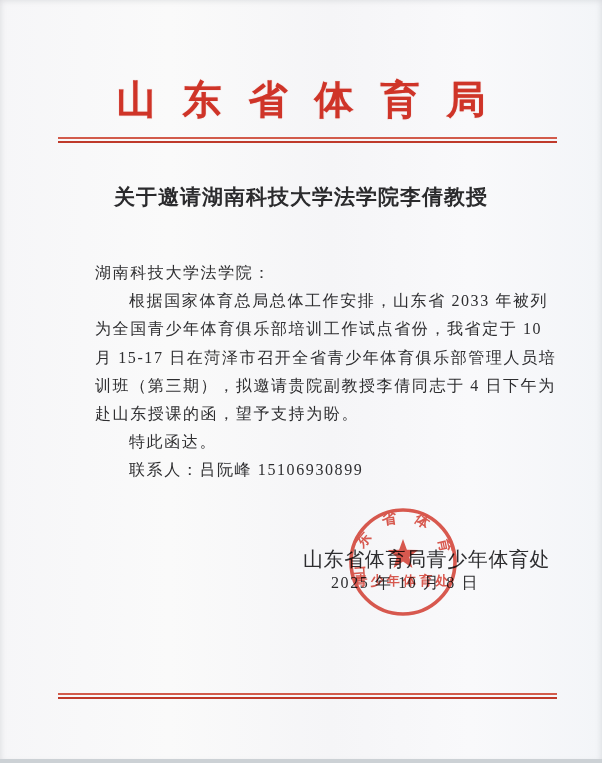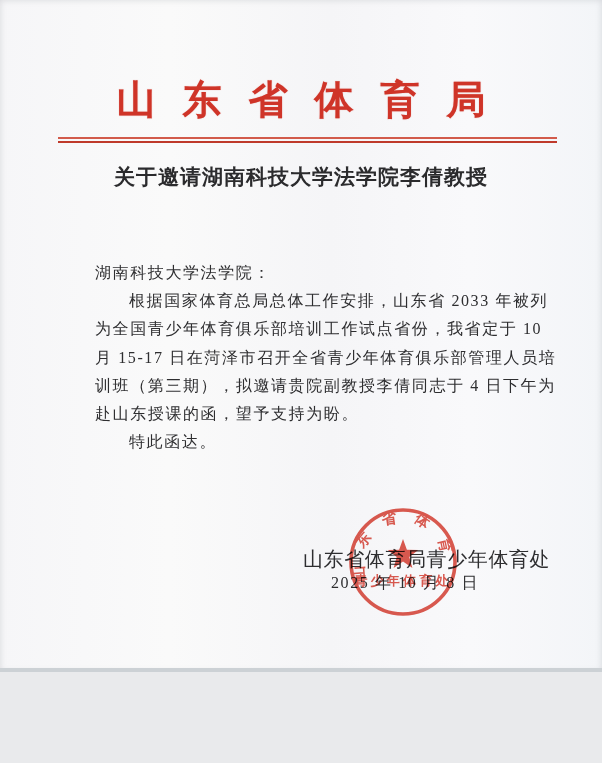--- a/index.html
+++ b/index.html
@@ -3,21 +3,21 @@
 <meta charset="utf-8">
 <style>
   html, body { margin: 0; padding: 0; }
   body {
     width: 602px; height: 763px;
     background: #e9eaec;
     font-family: "Liberation Serif", serif;
   }
   .page {
     position: relative;
-    width: 602px; height: 672px;
+    width: 602px; height: 763px;
     overflow: hidden;
     background: linear-gradient(90deg, #f6f6f8 0%, #fafafa 28%, #f5f5f7 55%, #f9f9fb 78%, #f3f5f8 100%);
     box-shadow: inset 0 0 6px rgba(120,125,130,.25);
   }
   .scan-edge-bottom {
     position: absolute; left: 0; right: 0; bottom: 0; height: 4px;
     background: #ccd1d5;
   }
   
   .org-name {
@@ -33,21 +33,21 @@
   }
   .red-rule {
     position: absolute; left: 58px; width: 499px; height: 2px;
     border-top: 2px solid #d25b4b;
     border-bottom: 2px solid #bf3a2b;
   }
   .rule-top { top: 137px; }
   .rule-bottom { top: 693px; }
   
   .doc-title {
-    position: absolute; top: 162px; left: 0; right: 0;
+    position: absolute; top: 182px; left: 0; right: 0;
     text-align: center;
     font-family: "Liberation Sans", sans-serif;
     font-size: 21px; line-height: 29px;
     font-weight: bold;
     color: #2b2b2d;
     letter-spacing: 1px;
   }
   
   .body-text {
     position: absolute; top: 259px; left: 95px; width: 430px;
@@ -95,20 +95,21 @@
   </div>
 
   <div class="body-text">
     <div class="body-line">湖南科技大学法学院：</div>
     <div class="body-line indent-2">根据国家体育总局总体工作安排，山东省 2033 年被列</div>
     <div class="body-line">为全国青少年体育俱乐部培训工作试点省份，我省定于 10</div>
     <div class="body-line">月 15-17 日在菏泽市召开全省青少年体育俱乐部管理人员培</div>
     <div class="body-line">训班（第三期），拟邀请贵院副教授李倩同志于 4 日下午为</div>
     <div class="body-line">赴山东授课的函，望予支持为盼。</div>
     <div class="body-line indent-2">特此函达。</div>
+    <div class="body-line indent-2">联系人：吕阮峰  15106930899</div>
   </div>
 
   <div class="signature-line">山东省体育局青少年体育处</div>
   <div class="date-line">2025 年 10 月 8 日</div>
 
   <svg class="stamp" viewBox="-58 -58 116 116" xmlns="http://www.w3.org/2000/svg">
     <circle cx="0" cy="0" r="52" fill="none" stroke="#d8392c" stroke-width="3.6"></circle>
     <defs>
       <path id="seal-arc" d="M -34.6 20 A 40 40 0 1 1 34.6 20" fill="none"></path>
     </defs>

